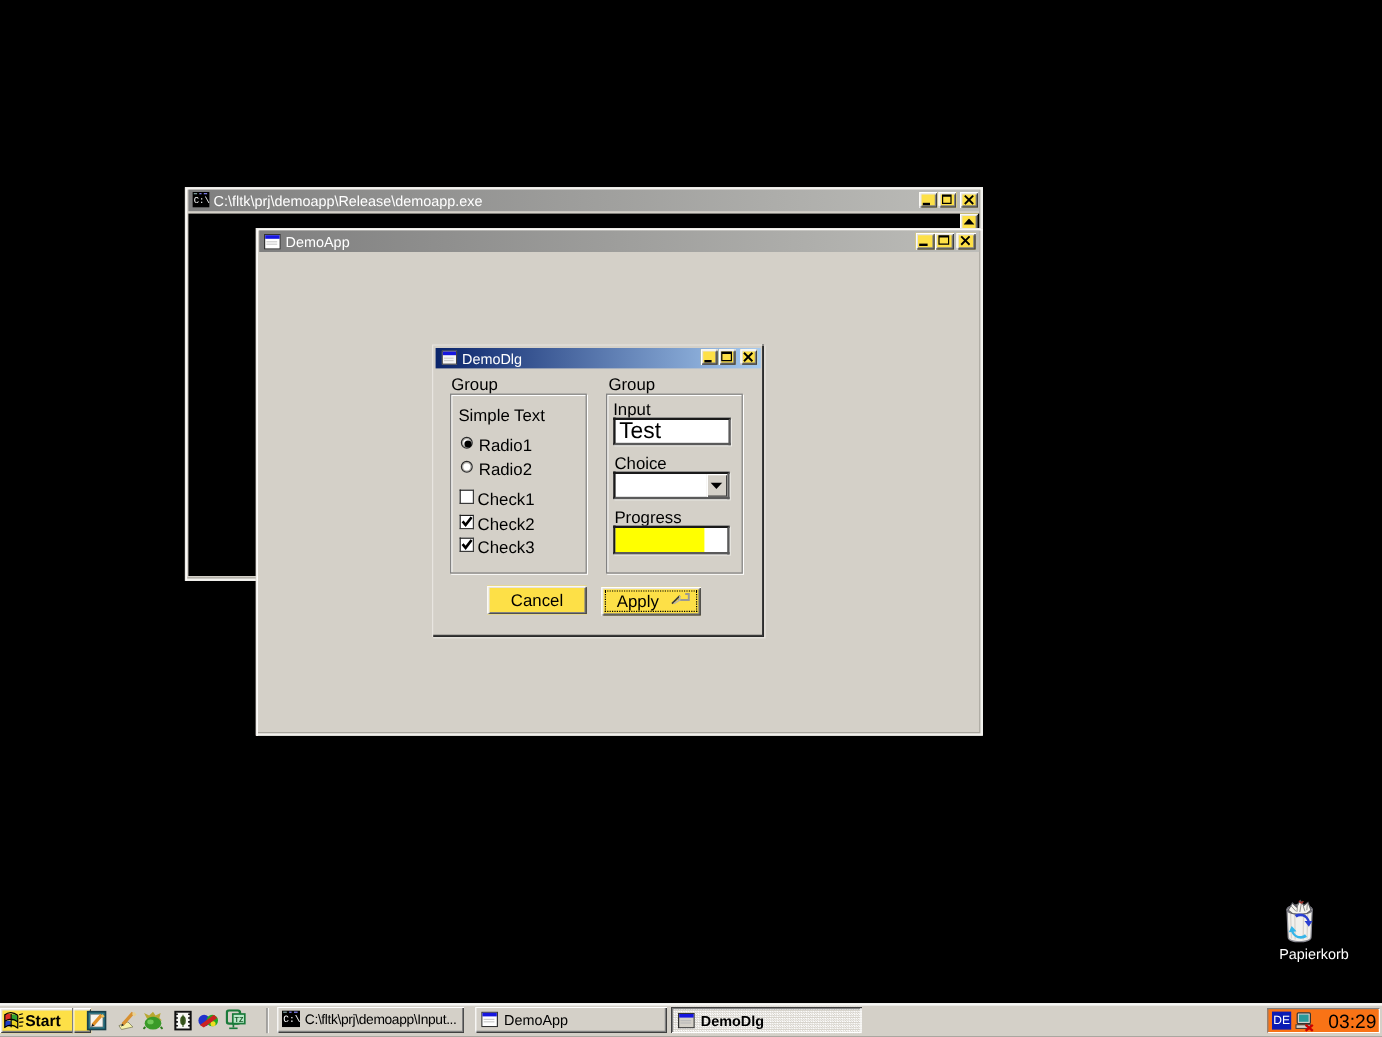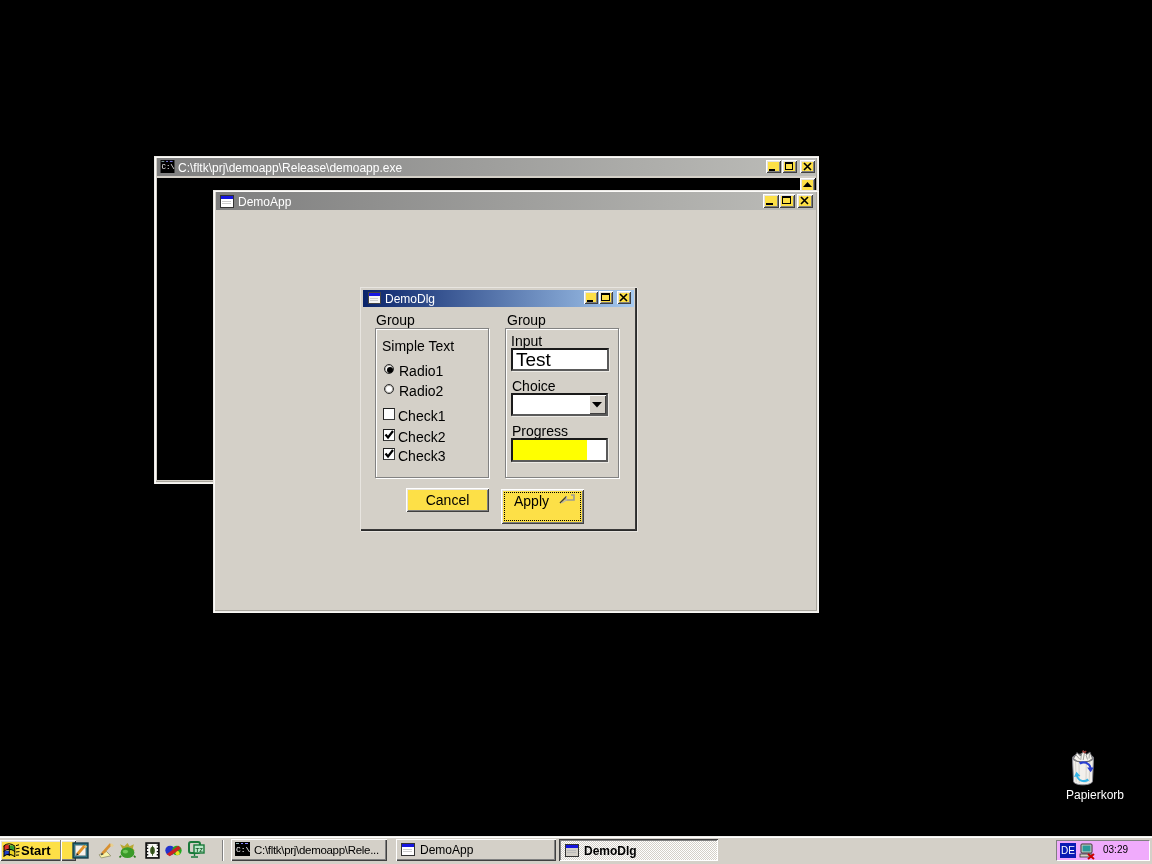--- a/index.html
+++ b/index.html
@@ -141,21 +141,21 @@
       </svg>
   </div>
 </div>
 <div class="lbl" style="left:512px;top:424px">Progress</div>
 <div class="sunk" style="left:511px;top:438px;width:97px;height:24px">
     <div class="abs" style="left:0;top:0;width:74px;height:20px;background:#ffff00"></div>
   </div>
 <div class="btn3" style="left:406px;top:488px;width:83px;height:24px;text-align:center">
     <div class="t14" style="margin-top:5px">Cancel</div>
   </div>
-<div class="btn3" style="left:501px;top:489px;width:83px;height:35px">
+<div class="btn3" style="left:501px;top:489px;width:83px;height:24px">
   <div class="abs" style="left:3px;top:3px;right:3px;bottom:3px;border:1px dotted #000"></div>
   <div class="abs t14" style="left:13px;top:5px">Apply</div>
   <svg class="abs" style="left:56px;top:4px" width="20" height="13" viewBox="0 0 20 13">
     <path d="M14 2 h3 v5 H8" stroke="#9c9a94" stroke-width="1.6" fill="none"></path>
     <path d="M3 10 L9.5 3.5" stroke="#3a3a3a" stroke-width="1.4" fill="none"></path>
     <path d="M9.5 3.5 L9.5 7 L4.5 10" stroke="#b8b5ae" stroke-width="1.2" fill="none"></path>
   </svg>
 </div>
 
 <svg class="abs" style="left:1068px;top:749px" width="30" height="37" viewBox="0 0 30 37">
@@ -226,44 +226,44 @@
   <div class="sep" style="left:222px;top:4px;height:21px"></div>
 
   <div class="tskbtn" style="left:231px;top:3px;width:156px">
     <svg class="abs" style="left:4px;top:3px" width="15" height="14" viewBox="0 0 15 14">
         <rect width="15" height="14" fill="#000"></rect>
         <rect x="1" y="1" width="3" height="1" fill="#8aa"></rect>
         <rect x="6" y="1" width="2" height="1" fill="#88f"></rect>
         <rect x="10" y="1" width="3" height="1" fill="#88f"></rect>
         <text x="1" y="10" font-size="8" fill="#fff" font-family="Liberation Mono,monospace">C:\</text>
       </svg>
-    <div class="abs" style="left:23px;top:5px;font-size:11.5px;letter-spacing:-0.3px">C:\fltk\prj\demoapp\Rele...</div>
+    <div class="abs" style="left:23px;top:5px;font-size:11.5px;letter-spacing:-0.3px">C:\fltk\prj\demoapp\Input...</div>
   </div>
   <div class="tskbtn" style="left:396px;top:3px;width:160px">
     <svg class="abs" style="left:5px;top:4px" width="14" height="13" viewBox="0 0 14 13">
         <rect x="0.5" y="0.5" width="13" height="12" fill="#fff" stroke="#333"></rect>
         <rect x="1" y="1" width="12" height="3" fill="#1616e0"></rect>
         <rect x="2" y="6" width="9" height="1" fill="#ccc"></rect>
         <rect x="2" y="8" width="9" height="1" fill="#ccc"></rect>
       </svg>
     <div class="abs" style="left:24px;top:4px">DemoApp</div>
   </div>
   <div class="tskbtn" style="left:559px;top:3px;width:159px;background:repeating-conic-gradient(#fff 0 25%,#d4d0c8 0 50%) 0 0/2px 2px;box-shadow:inset 1px 1px 0 #404040,inset -1px -1px 0 #fff,inset 2px 2px 0 #808080;font-weight:bold">
     <svg class="abs" style="left:6px;top:5px" width="14" height="13" viewBox="0 0 14 13">
         <rect x="0.5" y="0.5" width="13" height="12" fill="#d4d0c8" stroke="#333"></rect>
         <rect x="1" y="1" width="12" height="3" fill="#1616e0"></rect>
         <rect x="2" y="6" width="9" height="1" fill="#bbb"></rect>
         <rect x="2" y="8" width="9" height="1" fill="#bbb"></rect>
       </svg>
     <div class="abs" style="left:25px;top:5px">DemoDlg</div>
   </div>
 
-  <div class="abs" style="left:1056px;top:4px;width:94px;height:21px;border:1px solid;border-color:#808080 #fff #fff #808080;background:#f0abfc">
+  <div class="abs" style="left:1056px;top:4px;width:94px;height:21px;border:1px solid;border-color:#808080 #fff #fff #808080;background:#f97316">
     <div class="abs" style="left:3px;top:2px;width:16px;height:15px;background:#0a1bb4;color:#fff;font-size:10px;text-align:center;line-height:15px">DE</div>
     <svg class="abs" style="left:22px;top:2px" width="17" height="17" viewBox="0 0 17 17">
       <rect x="2" y="1" width="11" height="9" rx="1" fill="#d4d0c8" stroke="#333" stroke-width="1"></rect>
       <rect x="3.5" y="2.5" width="8" height="6" fill="#2a9a9a"></rect>
       <rect x="1" y="11" width="12" height="3" fill="#d4d0c8" stroke="#333" stroke-width="0.8"></rect>
       <path d="M9 11 L15 16 M15 11 L9 16" stroke="#c00" stroke-width="2"></path>
     </svg>
-    <div class="abs" style="left:46px;top:3px;width:44px;text-align:left;font-size:10px">03:29</div>
+    <div class="abs" style="left:46px;top:3px;width:44px;text-align:right;font-size:16px">03:29</div>
   </div>
 </div>
 
 </body></html>

